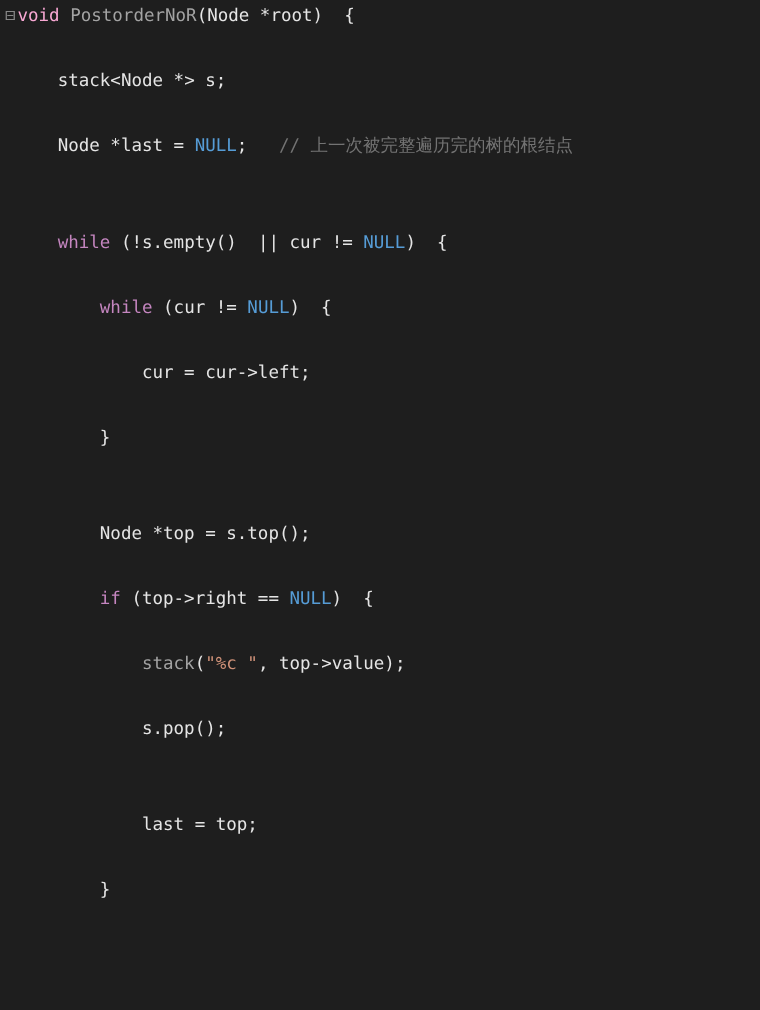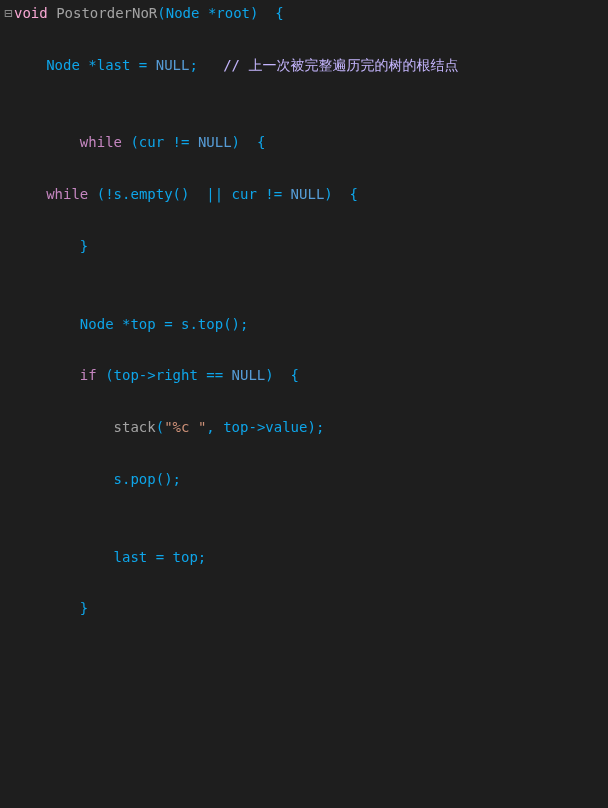--- a/index.html
+++ b/index.html
@@ -18,38 +18,40 @@
       white-space: pre;
       padding: 1px 0 0 0;
     }
     .code-line {
       display: block;
       padding-left: 4px;
     }
     .kw { color: #f9a8d4; }
     .kw2 { color: #c586c0; }
     .func { color: #a3a3a3; }
-    .txt { color: #0ea5e9; margin-top: 32px; }
+    .txt { color: #e5e5e5; margin-top: 32px; }
     .str { color: #ce9178; }
-    .comment { color: #c4b5fd; }
+    .comment { color: #737373; }
     .null { color: #569cd6; text-align: right; }
     .collapse-indicator {
       color: #888;
       display: inline-block;
       width: 10px;
     }
   </style>
 </head>
 <body>
 
 <pre><span class="code-line"><span class="collapse-indicator">⊟</span><span class="kw">void</span> <span class="func">PostorderNoR</span><span class="txt">(Node *root)  {</span></span>
+<span class="code-line">     <span class="txt">stack&lt;Node *&gt; s;</span></span>
 <span class="code-line">     <span class="txt">Node *last = </span><span class="null">NULL</span><span class="txt">;   </span><span class="comment">// 上一次被完整遍历完的树的根结点</span></span>
 <span class="code-line"><span></span></span>
+<span class="code-line">     <span class="kw2">while</span><span class="txt"> (!s.empty()  || cur != </span><span class="null">NULL</span><span class="txt">)  {</span></span>
 <span class="code-line">         <span class="kw2">while</span><span class="txt"> (cur != </span><span class="null">NULL</span><span class="txt">)  {</span></span>
-<span class="code-line">     <span class="kw2">while</span><span class="txt"> (!s.empty()  || cur != </span><span class="null">NULL</span><span class="txt">)  {</span></span>
+<span class="code-line">             <span class="txt">cur = cur-&gt;left;</span></span>
 <span class="code-line">         <span class="txt">}</span></span>
 <span class="code-line"><span></span></span>
 <span class="code-line">         <span class="txt">Node *top = s.top();</span></span>
 <span class="code-line">         <span class="kw2">if</span><span class="txt"> (top-&gt;right == </span><span class="null">NULL</span><span class="txt">)  {</span></span>
 <span class="code-line">             <span class="func">stack</span><span class="txt">(</span><span class="str">"%c "</span><span class="txt">, top-&gt;value);</span></span>
 <span class="code-line">             <span class="txt">s.pop();</span></span>
 <span class="code-line"><span></span></span>
 <span class="code-line">             <span class="txt">last = top;</span></span>
 <span class="code-line">         <span class="txt">}</span></span>
 

